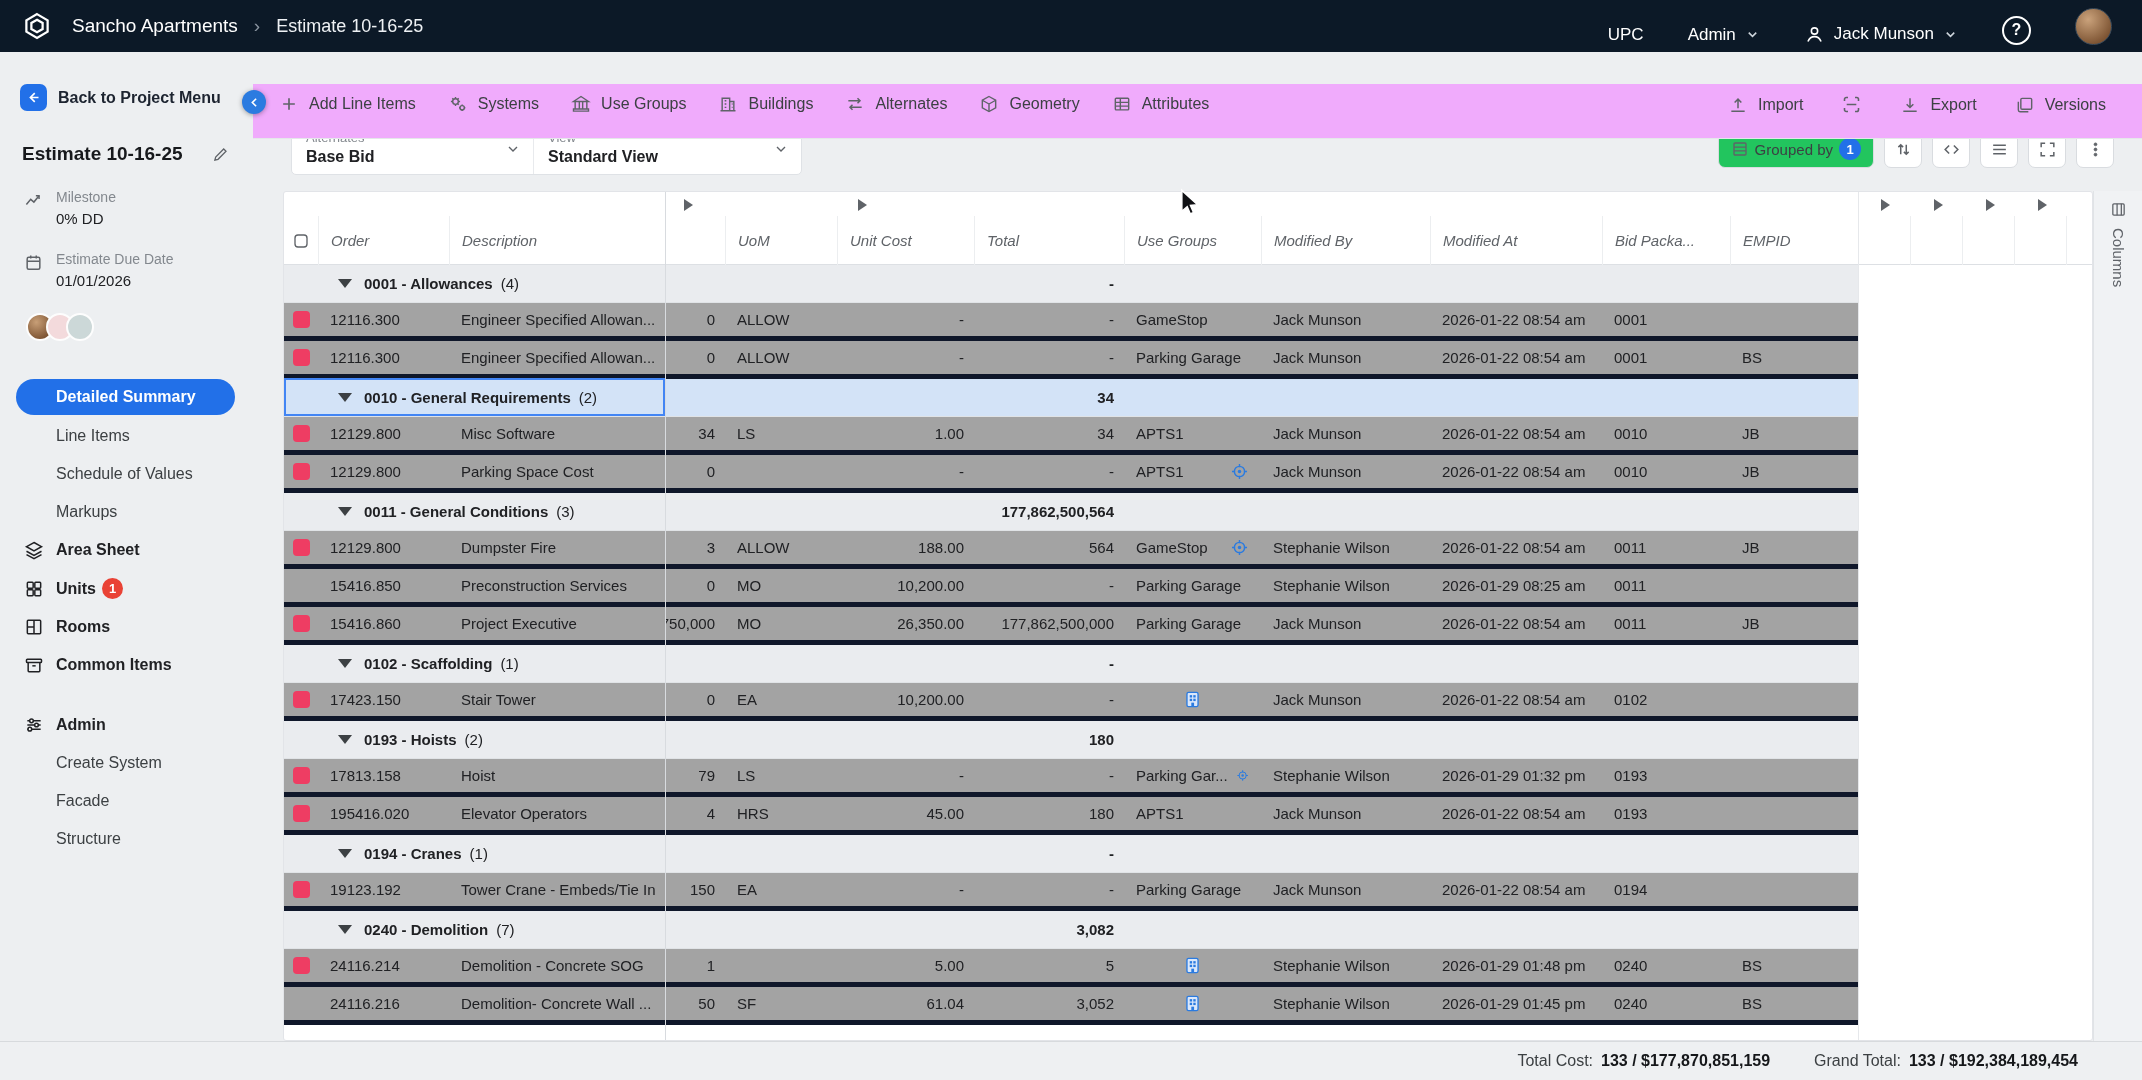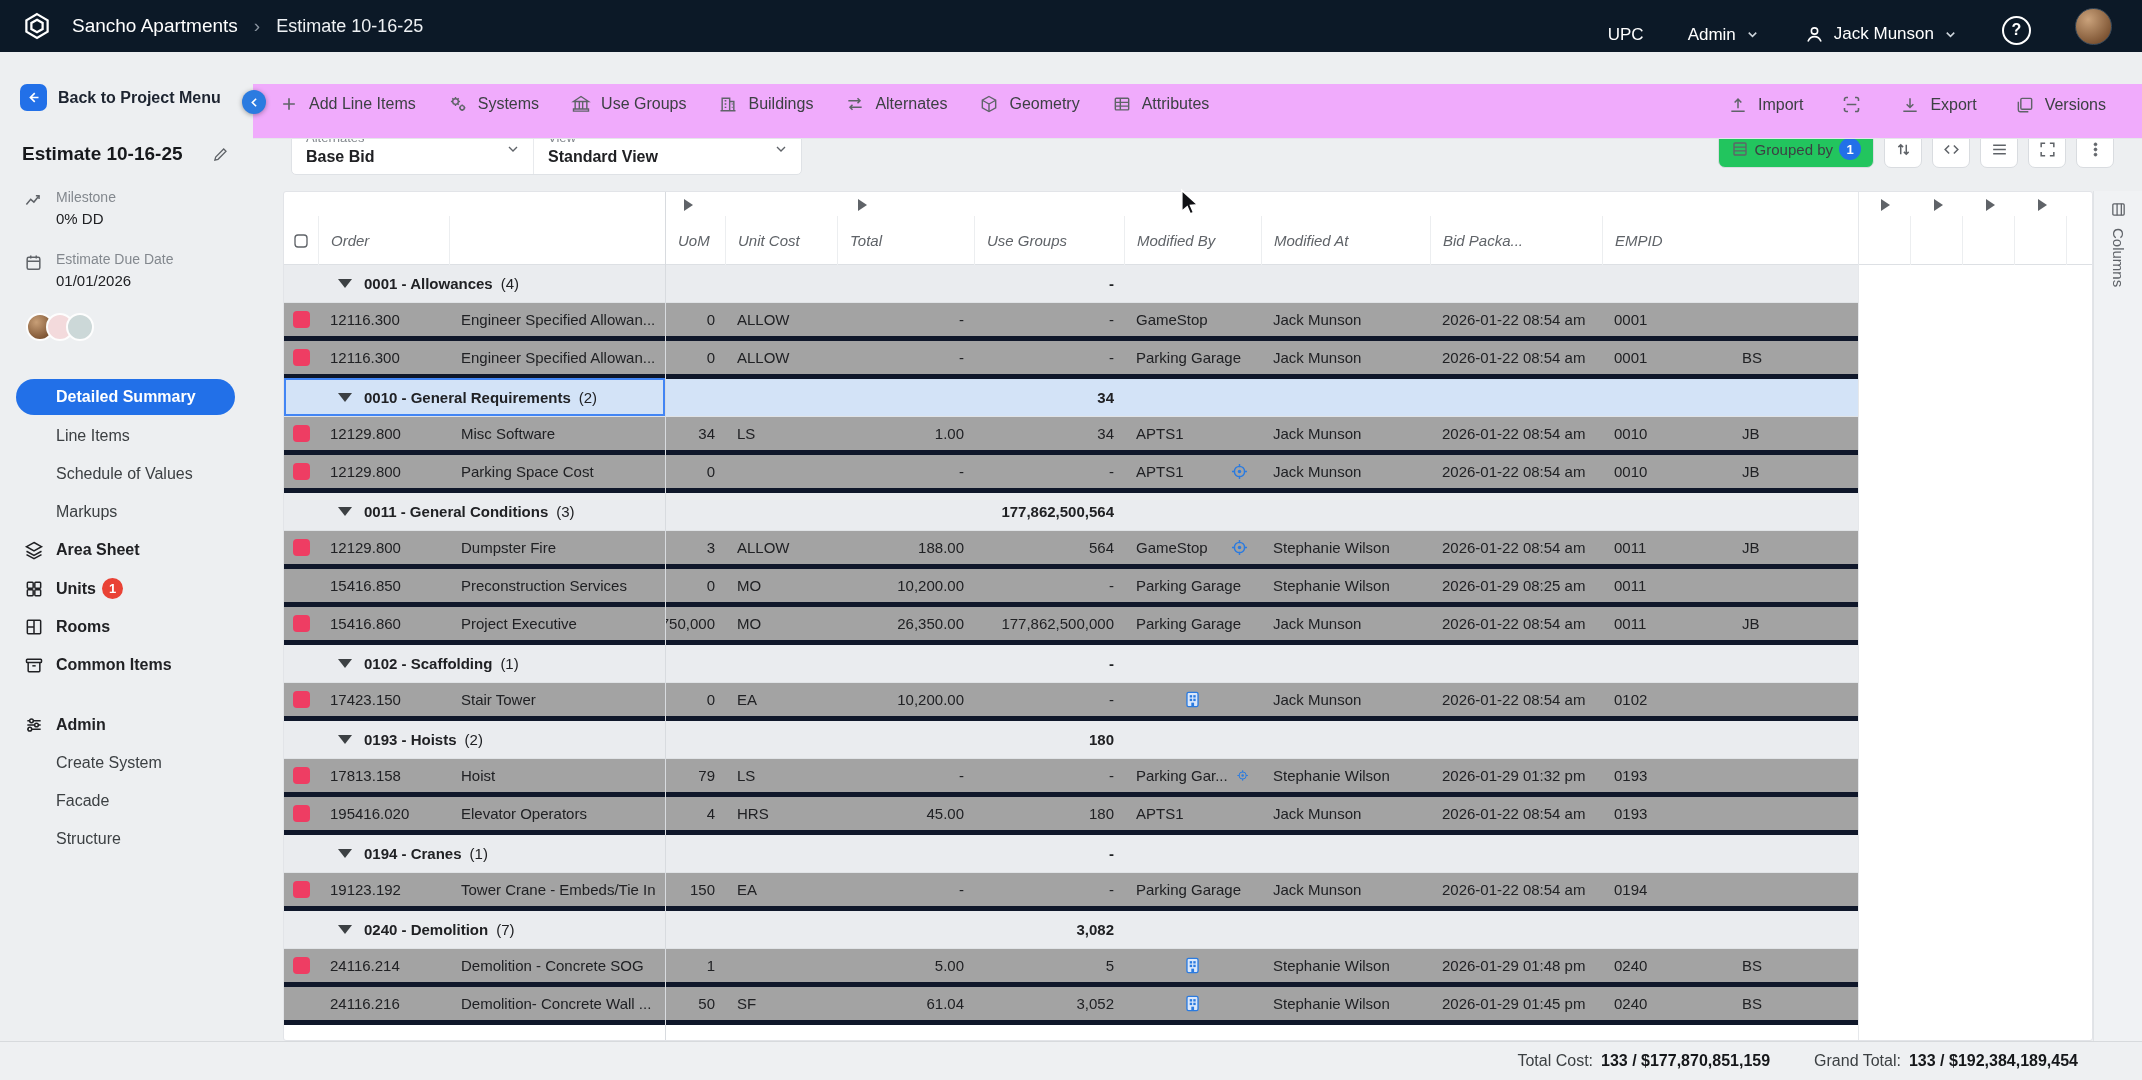--- a/index.html
+++ b/index.html
@@ -416,20 +416,21 @@
       <div class="hsep" style="left:1678px"></div>
       <div class="hsep" style="left:1730px"></div>
       <div class="hsep" style="left:1782px"></div>
       <div class="hlabels" id="hlabels">
         <div class="hcell">
           <svg width="18" height="18" viewBox="0 0 24 24" fill="none" stroke="#5f6368" stroke-width="1.8">
               <rect x="4" y="4" width="16" height="16" rx="4"></rect>
             </svg>
         </div>
       <div class="hcell">Order</div>
+          <div class="hcell">Description</div>
           <div class="hcell"></div>
           <div class="hcell">UoM</div>
           <div class="hcell">Unit Cost</div>
           <div class="hcell">Total</div>
           <div class="hcell">Use Groups</div>
           <div class="hcell">Modified By</div>
           <div class="hcell">Modified At</div>
           <div class="hcell">Bid Packa...</div>
           <div class="hcell">EMPID</div>
         </div>

